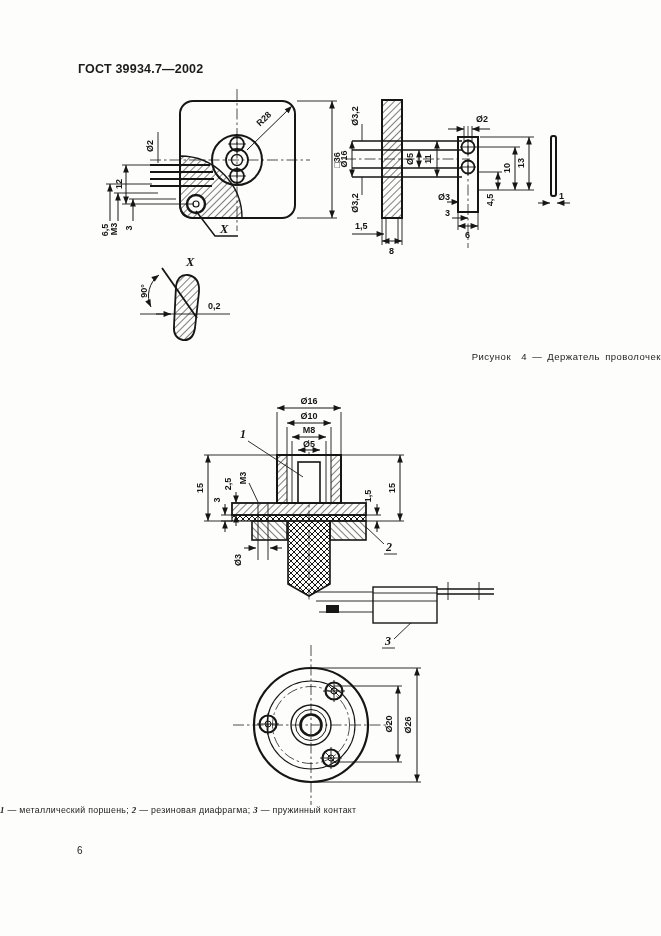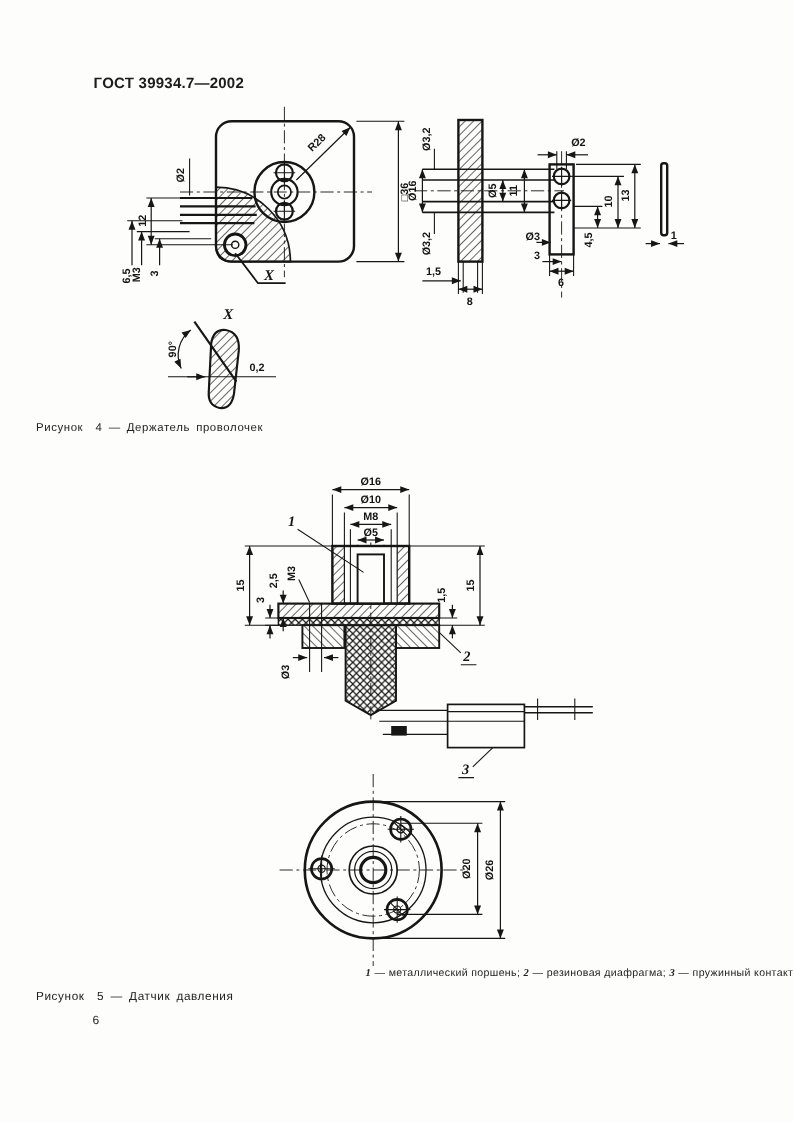--- a/index.html
+++ b/index.html
@@ -1,25 +1,25 @@
 <!DOCTYPE html>
 <html><head>
 <meta charset="utf-8">
 <style>
   *{margin:0;padding:0;box-sizing:border-box}
   html,body{background:#e9e9e7}
   .page{position:relative;width:661px;height:936px;margin:0 auto;background:#fdfdfc;
         font-family:"Liberation Sans","DejaVu Sans",sans-serif;color:#1c1c1c;overflow:hidden}
   .page svg{position:absolute;left:0;top:0}
   .hdr{position:absolute;left:78px;top:62px;font-size:12.5px;font-weight:bold;letter-spacing:.2px}
-  .cap{position:absolute;left:0;width:100%;text-align:left;padding-left:30px;
+  .cap{position:absolute;left:0;width:100%;text-align:right;padding-left:30px;
        font-size:9.5px;letter-spacing:.5px;word-spacing:2px;white-space:pre;color:#222}
   .cap4{top:351px}
   .cap5{top:825px;font-size:9.8px}
-  .legend{position:absolute;left:0;top:805px;width:100%;text-align:right;
+  .legend{position:absolute;left:0;top:805px;width:100%;text-align:left;
           font-size:8.8px;letter-spacing:.3px;color:#222}
   .legend i{font-family:"Liberation Serif","DejaVu Serif",serif;font-style:italic;font-weight:bold}
   .sep{white-space:pre}
   .pgnum{position:absolute;left:77px;top:845px;font-size:10px}
   
   .ol{stroke:#161616;stroke-width:2;fill:none}
   .xl{stroke:#161616;stroke-width:.9;fill:none}
   .dl{stroke:#161616;stroke-width:1;fill:none}
   .wl{stroke:#161616;stroke-width:1.8;fill:none}
   .cl{stroke:#222;stroke-width:.8;fill:none;stroke-dasharray:11 3 2.5 3}
@@ -239,17 +239,16 @@
     <text class="dt" transform="rotate(-90 411 725)" x="411" y="725" text-anchor="middle">Ø26</text>
   </g>
 </svg>
 
   <div class="hdr">ГОСТ 39934.7—2002</div>
 
   <div class="cap cap4">Рисунок  4 — Держатель проволочек</div>
 
   <div class="legend"><i>1</i><span class="sep"> — </span><span>металлический поршень</span><span class="sep">; </span><i>2</i><span class="sep"> — </span><span>резиновая диафрагма</span><span class="sep">; </span><i>3</i><span class="sep"> — </span><span>пружинный контакт</span></div>
 
-  <div class="cap cap5">Рисунок  5 — Датчик давления</div>
 
   <div class="pgnum">6</div>
 
 </div>
 
 </body></html>

